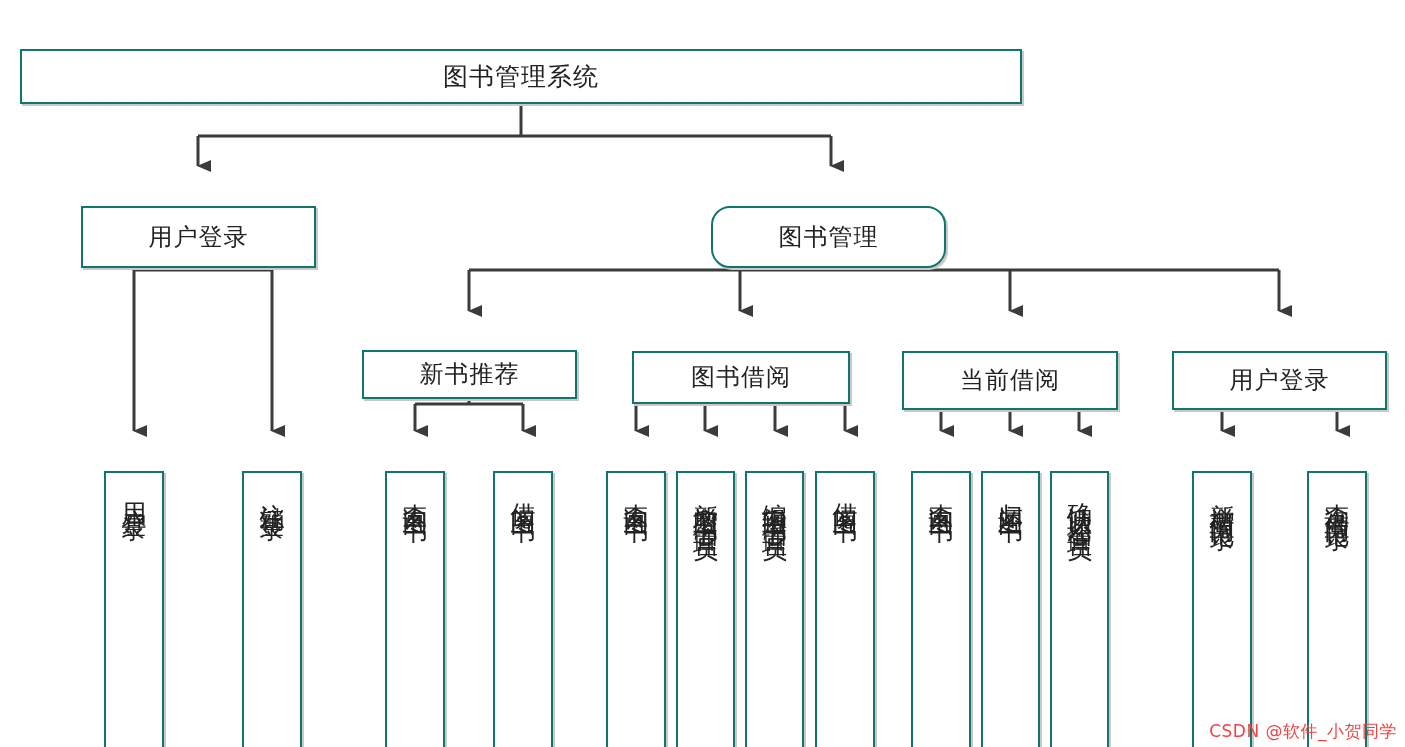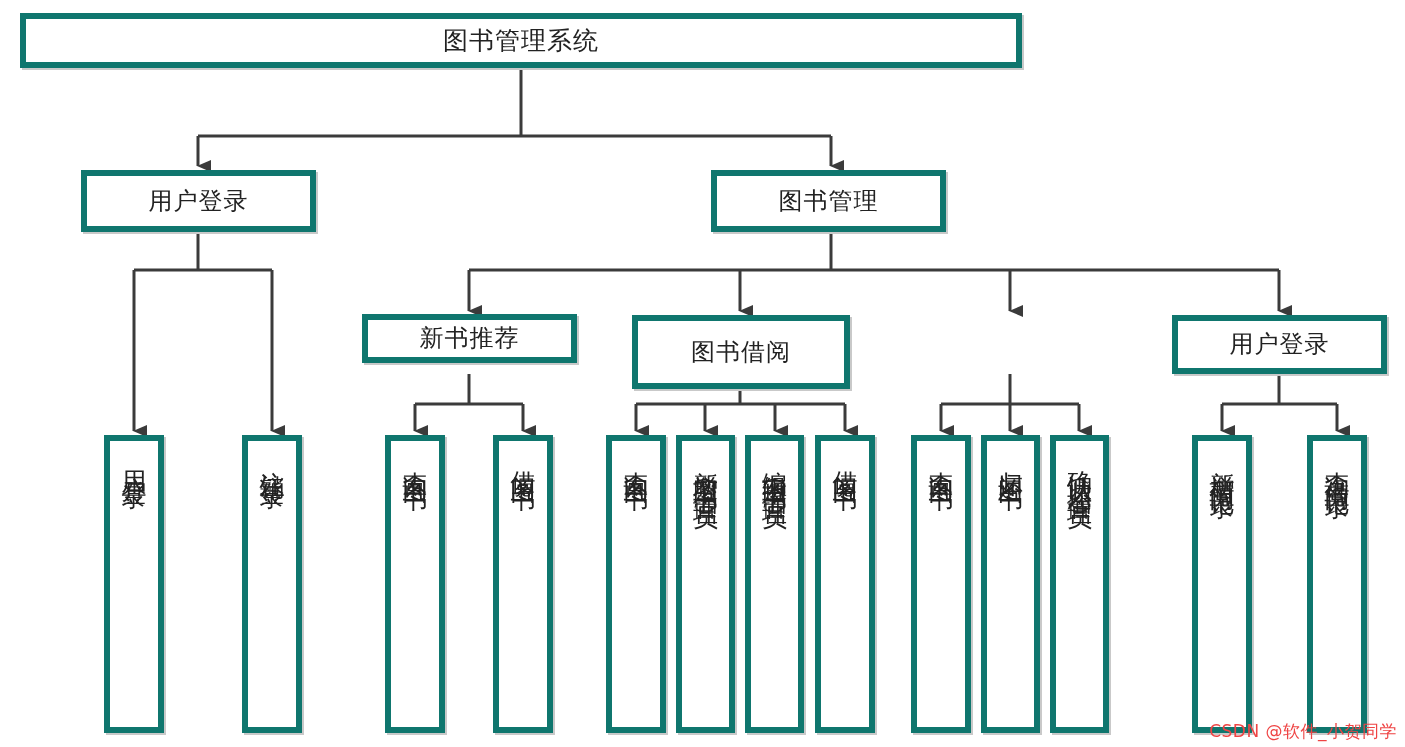--- a/index.html
+++ b/index.html
@@ -23,28 +23,29 @@
     left: 0;
     top: 0;
     width: 1405px;
     height: 747px;
     pointer-events: none;
   }
   .node {
     position: absolute;
     box-sizing: border-box;
     background: #ffffff;
-    border: 6px solid #0f766e;
+    border: 2px solid #0f766e;
     box-shadow: 2px 2px 0 0 #c9c9c9;
     display: flex;
     align-items: center;
     justify-content: center;
     color: #222222;
     line-height: 1.18;
     text-align: center;
+    margin-top: 36px;
   }
   .node-label {
     display: block;
     white-space: nowrap;
   }
   
   .node.h .node-label {
     font-size: 24px;
     letter-spacing: 1px;
   }
@@ -132,29 +133,32 @@
     </g>
   </svg>
 
   <div class="node h" id="node-root" style="left:20px; top:13px; width:1002px; height:55px;">
     <span class="node-label">图书管理系统</span>
   </div>
 
   <div class="node h" style="left:81px; top:170px; width:235px; height:62px;">
     <span class="node-label">用户登录</span>
   </div>
-  <div class="node h" style="left:711px; top:170px; width:235px; height:62px;">
+  <div class="node h" style="left:711px; top:170px; width:235px; height:62px;border-radius:19px;">
     <span class="node-label">图书管理</span>
   </div>
 
   <div class="node h" style="left:362px; top:314px; width:215px; height:49px;">
     <span class="node-label">新书推荐</span>
   </div>
-  <div class="node h" style="left:632px; top:315px; width:218px; height:74px;">
+  <div class="node h" style="left:632px; top:315px; width:218px; height:53px;">
     <span class="node-label">图书借阅</span>
+  </div>
+  <div class="node h" style="left:902px; top:315px; width:216px; height:59px;">
+    <span class="node-label">当前借阅</span>
   </div>
   <div class="node h" style="left:1172px; top:315px; width:215px; height:59px;">
     <span class="node-label">用户登录</span>
   </div>
 
   <div class="node v" style="left:104px; top:435px; width:60px; height:298px;">
     <span class="node-label">用户登录</span>
   </div>
   <div class="node v" style="left:242px; top:435px; width:60px; height:298px;">
     <span class="node-label">注销登录</span>

